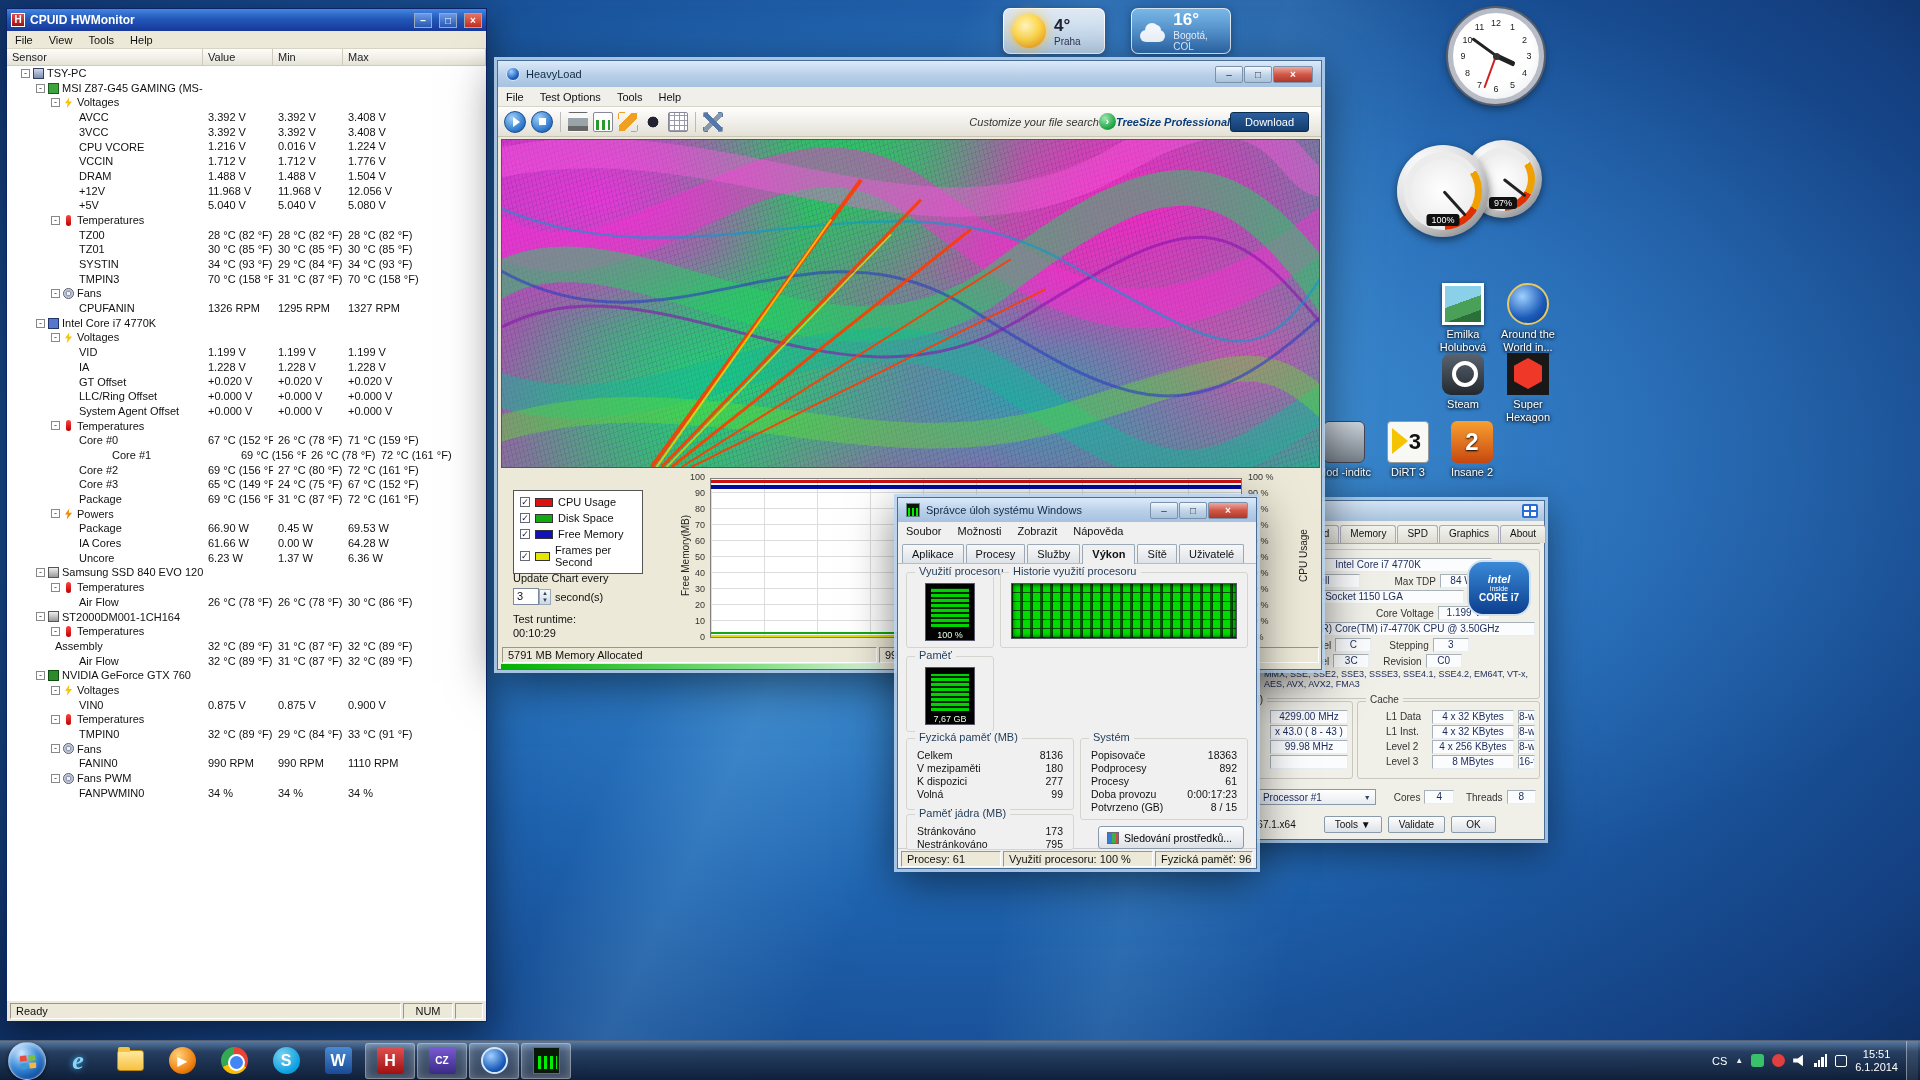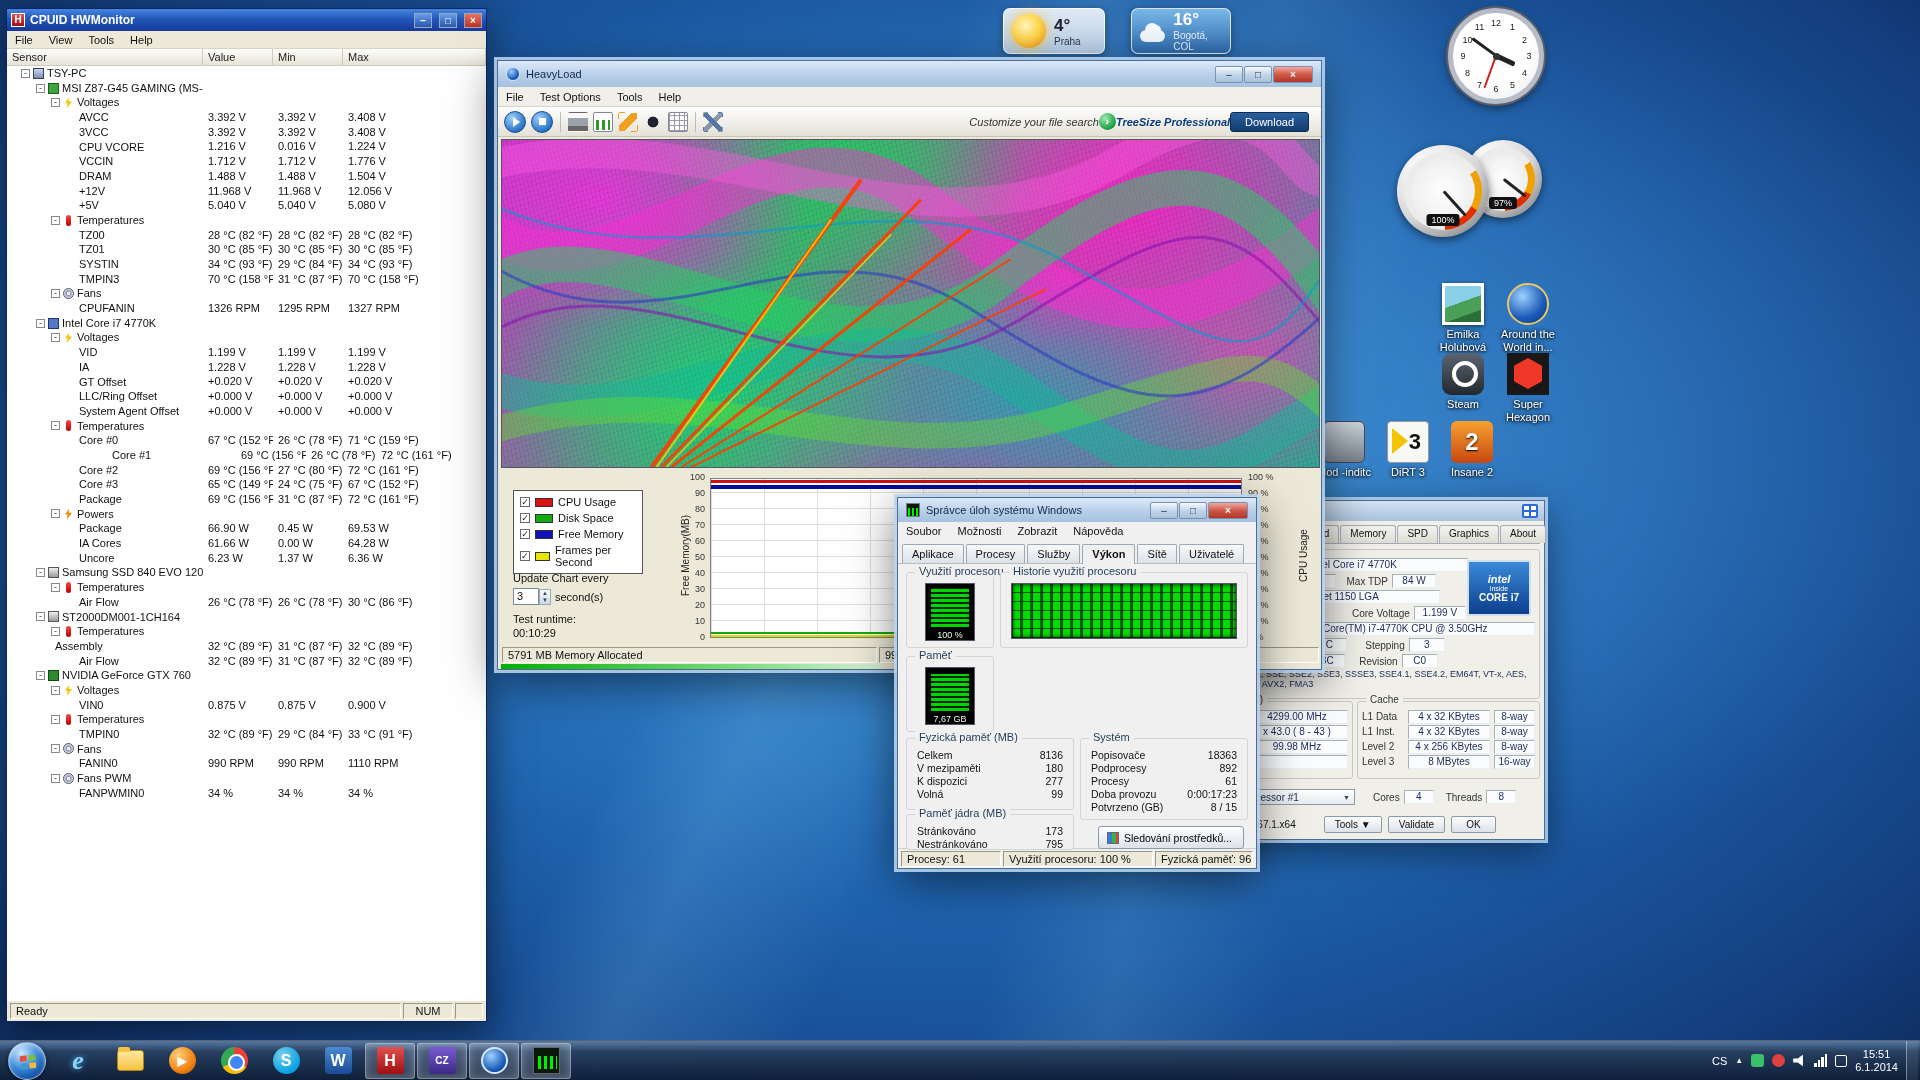--- a/index.html
+++ b/index.html
@@ -150,23 +150,23 @@
 #cpuz{left:1170px;top:500px;width:375px;height:340px;z-index:12;background:#f0efe8;border:1px solid #4a6d96;box-shadow:0 0 0 3px rgba(185,212,240,.85),0 10px 36px rgba(0,0,0,.5);}
 .cz-title{height:20px;background:linear-gradient(180deg,#d4e4f4,#a8c2dc);display:flex;align-items:center;padding:0 6px;color:#123;}
 .cz-winlogo{margin-left:auto;width:16px;height:14px;border-radius:2px;background-color:#2a6cd4;background-image:linear-gradient(#fff,#fff),linear-gradient(#fff,#fff),linear-gradient(#fff,#fff),linear-gradient(#fff,#fff);background-size:5px 4px;background-position:2px 2px,9px 2px,2px 8px,9px 8px;background-repeat:no-repeat;}
 .cz-tabs{position:absolute;left:4px;top:24px;right:4px;height:19px;display:flex;border-bottom:1px solid #aab;}
 .cz-tab{padding:2px 9px;border:1px solid #aab;border-bottom:none;border-radius:3px 3px 0 0;background:linear-gradient(#f4f4f0,#ddddd4);margin-right:1px;font-size:10px;}
 .cz-tab.active{background:#f0efe8;font-weight:bold;}
 .cz-gb{position:absolute;border:1px solid #c8c8c0;border-radius:3px;}
 .cz-gb .gb-t{background:#f0efe8;font-size:10px;color:#333;}
 .cz-proc{left:4px;top:48px;right:4px;height:150px;padding-top:7px;}
 .cz-row{display:flex;align-items:center;gap:4px;padding:0 4px;height:16px;font-size:10px;}
-.cz-lab{color:#333;white-space:nowrap;}
+.cz-lab{color:#333;white-space:nowrap;margin-left:24px;}
 .cz-field{background:#fbfcfd;border:1px solid;border-color:#a8b0b8 #e8eef4 #e8eef4 #a8b0b8;color:#1a2a5a;text-align:center;height:14px;line-height:12px;overflow:hidden;white-space:nowrap;}
-.cz-badge{position:absolute;right:8px;top:10px;width:64px;height:56px;border-radius:2px;background:linear-gradient(#3a8ad8,#0c3f8e);border:2px solid #cfe0f0;color:#fff;text-align:center;display:flex;flex-direction:column;justify-content:center;}
+.cz-badge{position:absolute;right:8px;top:10px;width:64px;height:56px;border-radius:16px;background:linear-gradient(#3a8ad8,#0c3f8e);border:2px solid #cfe0f0;color:#fff;text-align:center;display:flex;flex-direction:column;justify-content:center;}
 .cz-badge .b1{font-style:italic;font-weight:bold;font-size:11px;}
 .cz-badge .b2{font-size:7px;}
 .cz-badge .b3{font-weight:bold;font-size:10px;}
 .cz-clocks{left:4px;top:200px;width:178px;height:78px;padding-top:7px;}
 .cz-cache{left:186px;top:200px;right:4px;height:78px;padding-top:7px;}
 .cz-clocks .cz-row,.cz-cache .cz-row{height:15px;}
 .cz-sel{position:absolute;left:4px;top:286px;right:4px;height:20px;display:flex;align-items:center;gap:4px;padding:0 4px;font-size:10px;}
 .cz-select{width:120px;height:16px;border:1px solid #8a9aaa;background:linear-gradient(#fff,#e8ecf0);display:flex;align-items:center;padding:0 4px;color:#1a2a5a;}
 .cz-select .arr{margin-left:auto;font-size:7px;color:#345;}
 .cz-footer{position:absolute;left:4px;top:312px;right:4px;height:22px;display:flex;align-items:center;gap:6px;padding:0 4px;font-size:10px;}

